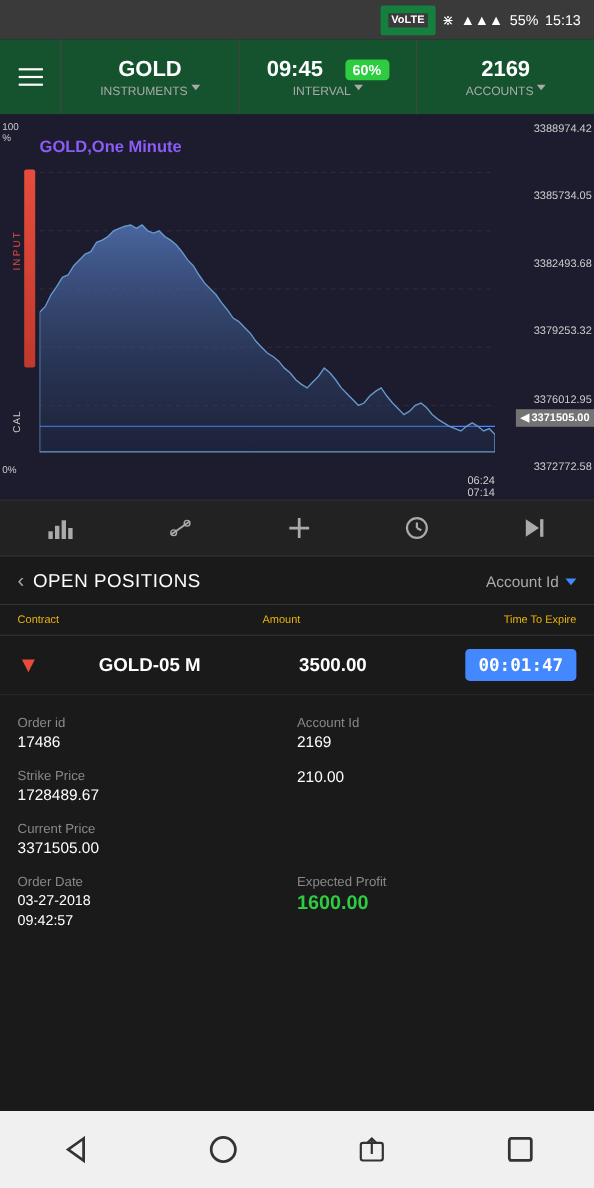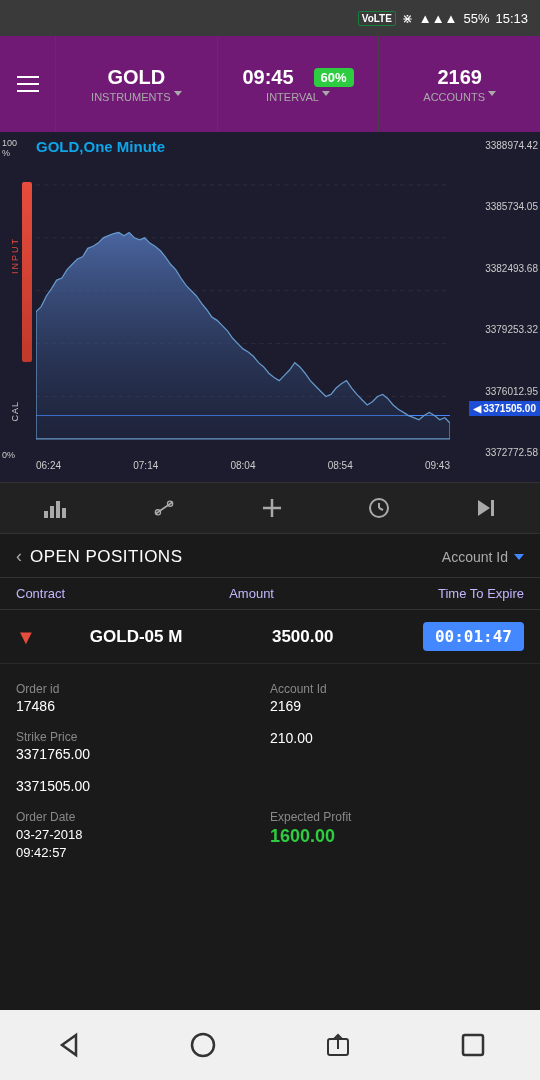--- a/index.html
+++ b/index.html
@@ -20,32 +20,32 @@
       background: #3a3a3a;
       display: flex;
       align-items: center;
       justify-content: flex-end;
       padding: 0 12px;
       gap: 6px;
       font-size: 13px;
       color: #fff;
     }
     .status-bar .volte {
-      border: 1px solid #15803d;
+      border: 7px solid #15803d;
       border-radius: 2px;
       padding: 1px 3px;
       font-size: 10px;
       font-weight: bold;
     }
 
     
     .header {
       width: 100%;
-      height: 96px;
-      background: #701a75;
+      height: 68px;
+      background: #14532d;
       display: flex;
       align-items: stretch;
     }
     .header-menu {
       width: 55px;
       display: flex;
       align-items: center;
       justify-content: center;
       cursor: pointer;
     }
@@ -110,23 +110,23 @@
     
     .chart-area {
       width: 100%;
       height: 350px;
       background: #1c1c2e;
       position: relative;
       overflow: hidden;
     }
     .chart-label {
       position: absolute;
-      top: 6px;
+      top: 21px;
       left: 36px;
-      color: #0ea5e9;
+      color: #8b5cf6;
       font-size: 15px;
       font-weight: bold;
       z-index: 10;
     }
     .y-axis-right {
       position: absolute;
       right: 0;
       top: 0;
       width: 90px;
       height: calc(100% - 24px);
@@ -143,22 +143,23 @@
       text-align: right;
     }
     .x-axis {
       position: absolute;
       bottom: 0;
       left: 36px;
       right: 90px;
       height: 22px;
       display: flex;
       justify-content: space-between;
-      align-items: flex-start;
+      align-items: flex-end;
       z-index: 5;
+      flex-direction: column;
     }
     .x-axis .time-label {
       font-size: 10px;
       color: #ccc;
     }
     .chart-svg {
       position: absolute;
       left: 36px;
       top: 0;
       right: 90px;
@@ -178,21 +179,21 @@
       left: 2px;
       bottom: 22px;
       font-size: 9px;
       color: #ccc;
     }
     
     .current-price-label {
       position: absolute;
       right: 0;
       bottom: 66px;
-      background: #1d4ed8;
+      background: #737373;
       color: #fff;
       font-size: 10px;
       padding: 2px 4px;
       font-weight: bold;
     }
 
     
     .toolbar {
       width: 100%;
       height: 52px;
@@ -252,22 +253,22 @@
     }
 
     
     .table-header {
       display: flex;
       justify-content: space-between;
       padding: 8px 16px;
       border-bottom: 1px solid #333;
     }
     .table-header .col {
-      font-size: 13px;
-      color: #c4b5fd;
+      font-size: 10px;
+      color: #eab308;
     }
     .table-header .col-right {
       text-align: right;
     }
 
     
     .position-row {
       display: flex;
       align-items: center;
       justify-content: space-between;
@@ -530,26 +531,27 @@
   <div class="detail-item">
     <div class="detail-label">Order id</div>
     <div class="detail-value">17486</div>
   </div>
   <div class="detail-item">
     <div class="detail-label">Account Id</div>
     <div class="detail-value">2169</div>
   </div>
   <div class="detail-item">
     <div class="detail-label">Strike Price</div>
-    <div class="detail-value">3371765.00</div>
+    <div class="detail-value">1728489.67</div>
   </div>
   <div class="detail-item">
     <div class="detail-value">210.00</div>
   </div>
   <div class="detail-item" style="grid-column: 1 / span 2;">
+    <div class="detail-label">Current Price</div>
     <div class="detail-value">3371505.00</div>
   </div>
   <div class="detail-item">
     <div class="detail-label">Order Date</div>
     <div class="detail-value order-date">03-27-2018<br>09:42:57</div>
   </div>
   <div class="detail-item">
     <div class="detail-label">Expected Profit</div>
     <div class="detail-value green">1600.00</div>
   </div>

